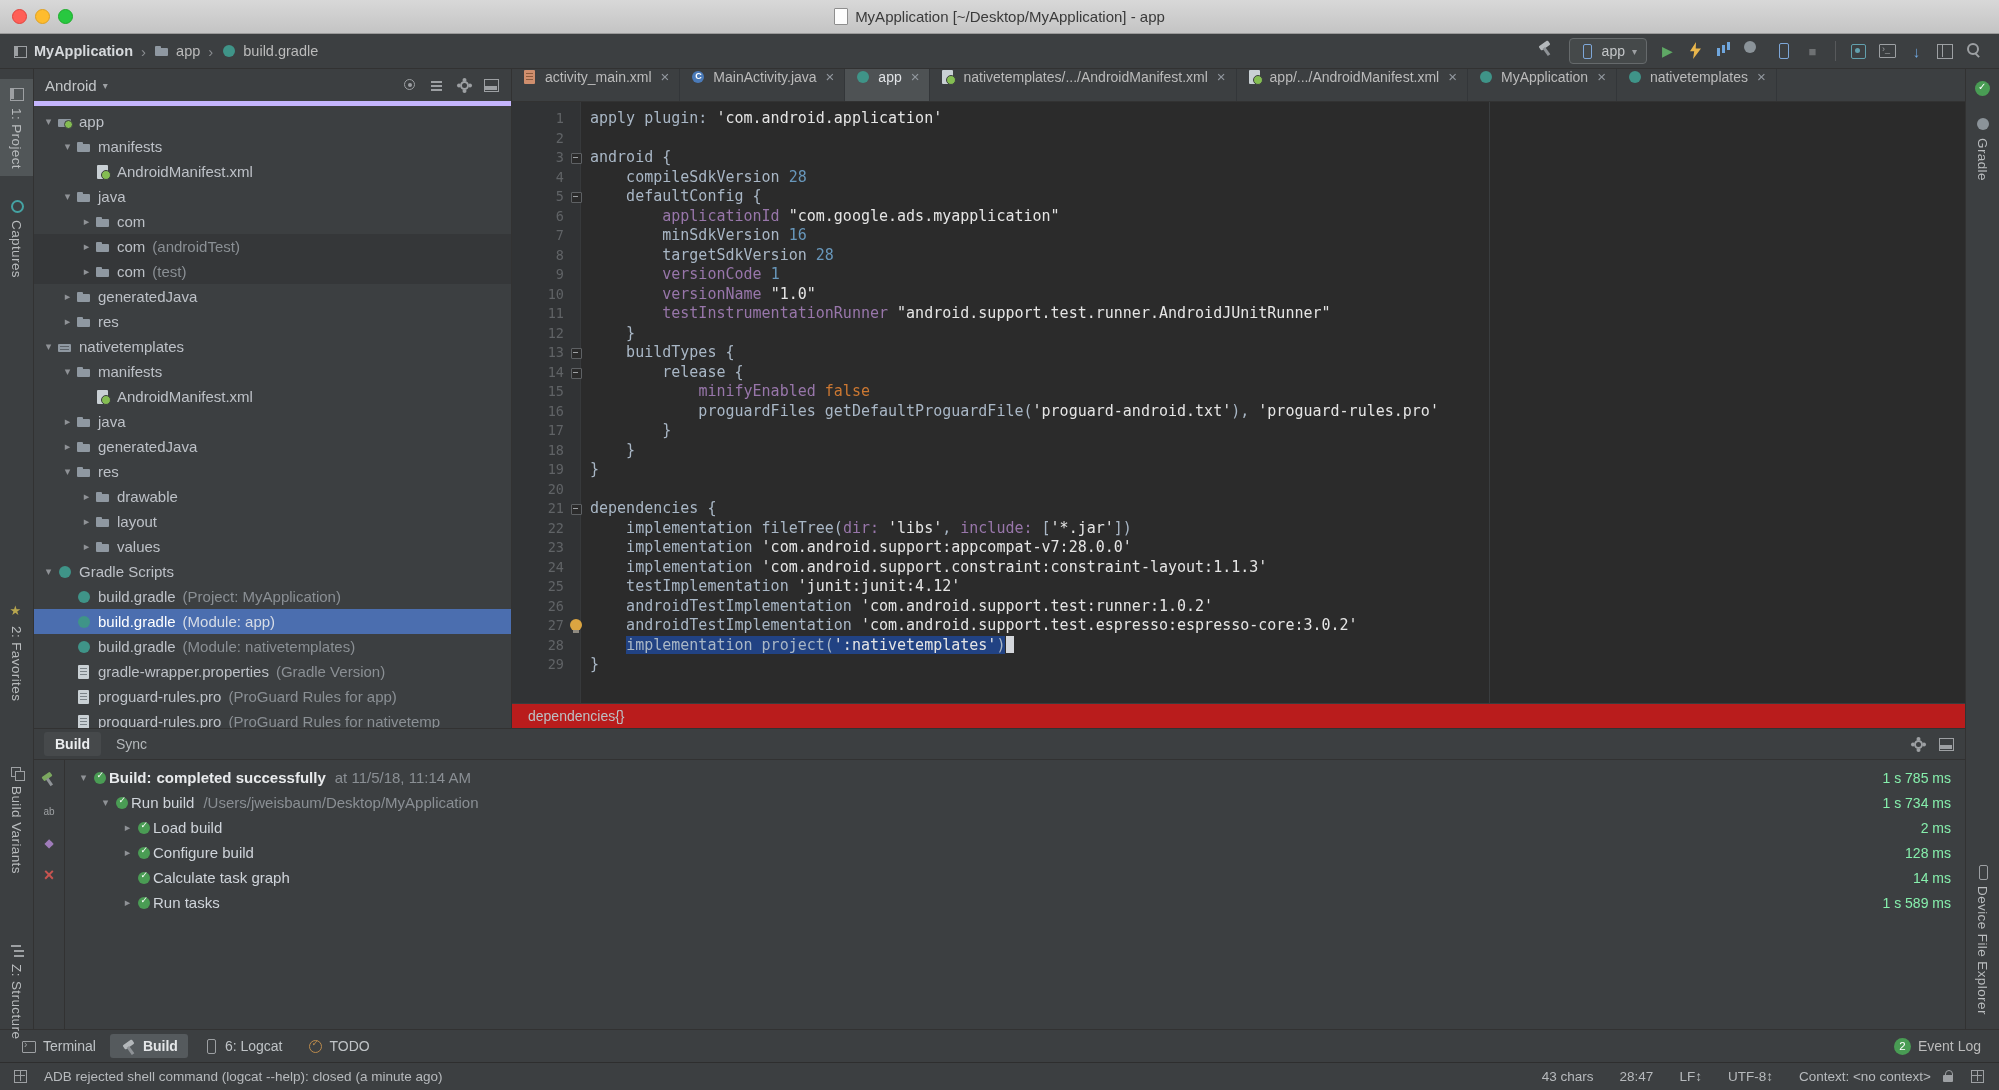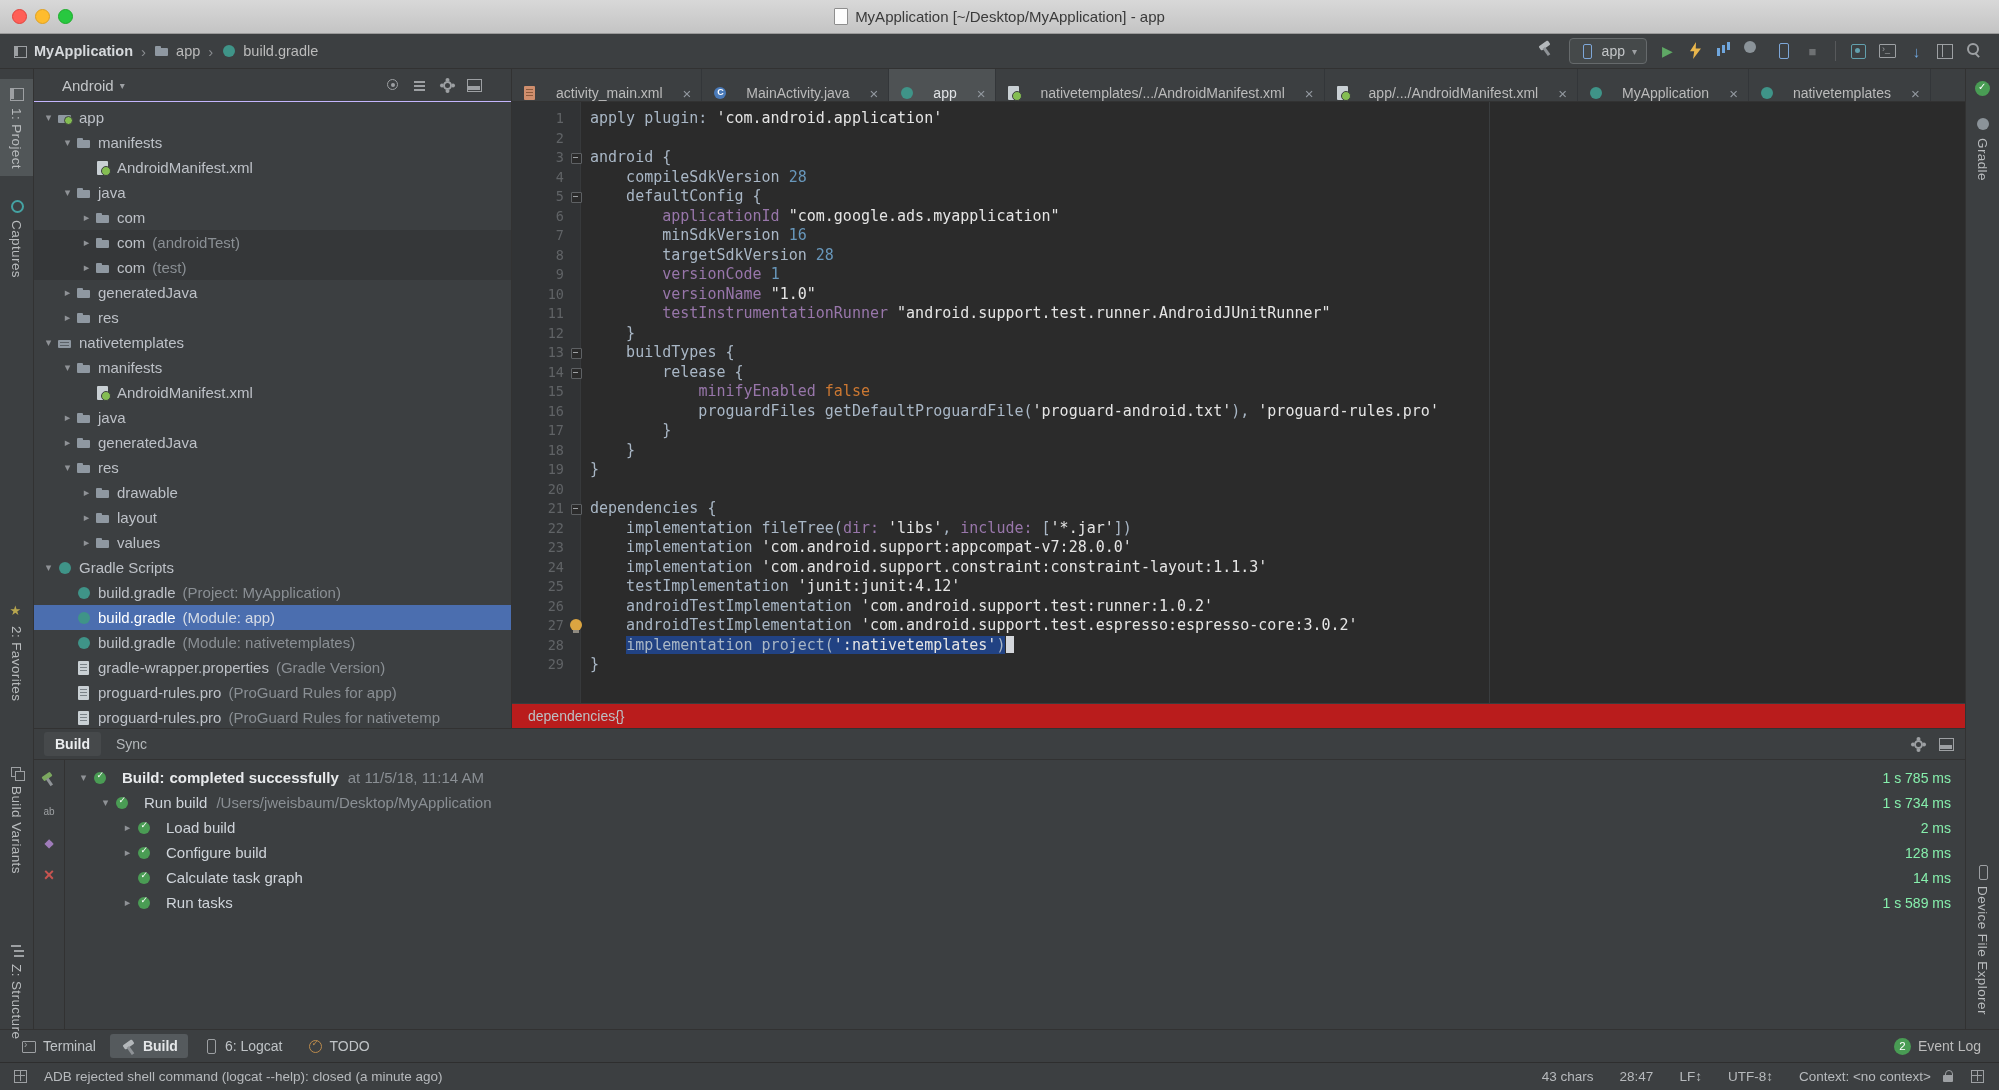--- a/index.html
+++ b/index.html
@@ -36,37 +36,37 @@
   .strip-item.active{background:#515658}
   .vtext{writing-mode:vertical-rl;font-size:13.5px;color:#b9bcbe;letter-spacing:.4px;white-space:nowrap}
   .ls-0{top:10px}.ls-1{top:122px}.ls-2{top:528px}.ls-3{top:688px}.ls-4{top:866px}
   .rs-0{top:40px}.rs-1{top:788px}
   .inspect{position:absolute;top:12px;left:9px;width:15px;height:15px;border-radius:50%;background:#499c54}
   .inspect::after{content:"✓";position:absolute;left:3px;top:0px;color:#fff;font-size:10px}
   .content{flex:1;display:flex;flex-direction:column;min-width:0}
   .upper{flex:1;display:flex;min-height:0}
   
   .project{flex:none;width:477px;border-right:1px solid #323232;display:flex;flex-direction:column;min-height:0}
-  .proj-head{flex:none;height:32px;display:flex;align-items:center;padding:0 28px;border-bottom:1px solid #c4b5fd;font-size:15px;color:#c3c6c8}
+  .proj-head{flex:none;height:32px;display:flex;align-items:center;padding:0 11px;border-bottom:5px solid #c4b5fd;font-size:15px;color:#c3c6c8}
   .ph-label{display:flex;align-items:center;gap:6px}
   .ph-label .dd{font-size:10px;color:#9da0a3}
   .ph-tools{margin-left:auto;display:flex;align-items:center;gap:9px}
   .pi{width:18px;height:18px;display:inline-flex;align-items:center;justify-content:center;position:relative}
   .tree{flex:1;overflow:hidden;padding-top:3px;font-size:15px;color:#bdc1c7}
   .trow{height:25px;display:flex;align-items:center;white-space:nowrap;padding-right:6px}
   .trow.selected{background:#4b6eaf;color:#fff}
   .trow.selected .tsuffix{color:#d6dce6}
   .trow.shaded{background:#353739}
   .chev{width:17px;flex:none;text-align:center;color:#8f9296;font-size:11px}
   .tlabel{margin-left:6px}
   .tsuffix{margin-left:7px;color:#8a8f94}
   
   .editor-col{flex:1;display:flex;flex-direction:column;min-width:0}
   .tabbar{flex:none;height:32px;display:flex;align-items:stretch;background:#3c3f41;border-bottom:1px solid #323232;overflow:hidden}
-  .tab{display:flex;align-items:flex-end;gap:18px;padding:0 10px;border-right:1px solid #333639;color:#bbb;font-size:14px}
+  .tab{display:flex;align-items:flex-start;gap:7px;padding:0 10px;border-right:1px solid #333639;color:#bbb;font-size:14px}
   .tab.active{background:#4e5254;color:#e0e3e6}
   .tab-close{color:#9399a0;font-size:15px;margin-left:2px;line-height:1}
   
   .editor-wrap{flex:1;position:relative;background:#2b2b2b;overflow:hidden}
   .gutter-bg{position:absolute;top:0;bottom:0;left:0;width:68px;background:#313335;border-right:1px solid #37393b}
   .margin-guide{position:absolute;top:0;bottom:0;left:977px;width:1px;background:#3a3d3f}
   .code{position:absolute;left:0;right:0;top:0;padding-top:7px}
   .cline{display:flex;height:19.5px;line-height:19.5px;font-family:"DejaVu Sans Mono","Liberation Mono",monospace;font-size:15px;white-space:pre}
   .ln{width:52px;flex:none;text-align:right;color:#606366;font-size:13.5px;padding-right:4px}
   .fold{width:16px;flex:none;position:relative}
@@ -84,21 +84,21 @@
   .build-head{flex:none;height:30px;display:flex;align-items:center;padding:0 10px;border-bottom:1px solid #323232}
   .btabs{display:flex;align-items:center;gap:4px}
   .btab{padding:4px 11px;font-size:14px;color:#b4b8bb}
   .btab.active{color:#eceef0;font-weight:bold;background:#46494b;border-radius:3px}
   .bh-tools{margin-left:auto;display:flex;align-items:center;gap:10px}
   .build-body{flex:1;display:flex;min-height:0}
   .btools{flex:none;width:30px;border-right:1px solid #323232;display:flex;flex-direction:column;align-items:center;padding-top:10px;gap:14px}
   .bt{width:18px;height:18px;position:relative;display:inline-flex;align-items:center;justify-content:center}
   .btree{flex:1;padding-top:5px;font-size:15px;overflow:hidden}
   .brow{height:25px;display:flex;align-items:center;white-space:nowrap;padding-right:14px;color:#cfd4da}
-  .btitle{margin-left:14px}
+  .btitle{margin-left:1px}
   .brow.bold .btitle,.brow.bold .btext{font-weight:bold;color:#e8eaec}
   .btext{margin-left:5px}
   .bsuffix{margin-left:9px;color:#8a8f94}
   .btime{margin-left:auto;color:#86efac;font-size:14px}
   
   .bottombar{flex:none;height:32px;background:#3c3f41;border-top:1px solid #323232;display:flex;align-items:center;padding:0 10px;gap:4px;font-size:14px}
   .bitem{display:flex;align-items:center;gap:7px;padding:4px 10px;border-radius:3px;color:#bfc3c6}
   .bitem.active{background:#555a5d;color:#e4e6e8;font-weight:bold}
   .eventlog{margin-left:auto;display:flex;align-items:center;gap:7px;padding-right:8px}
   .badge{width:17px;height:17px;border-radius:50%;background:#499c54;color:#fff;font-size:11.5px;display:flex;align-items:center;justify-content:center}

